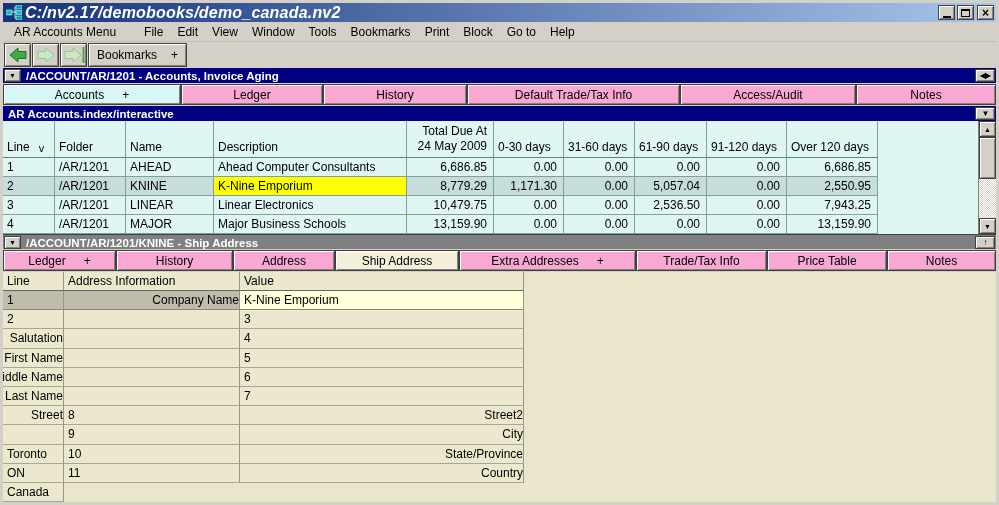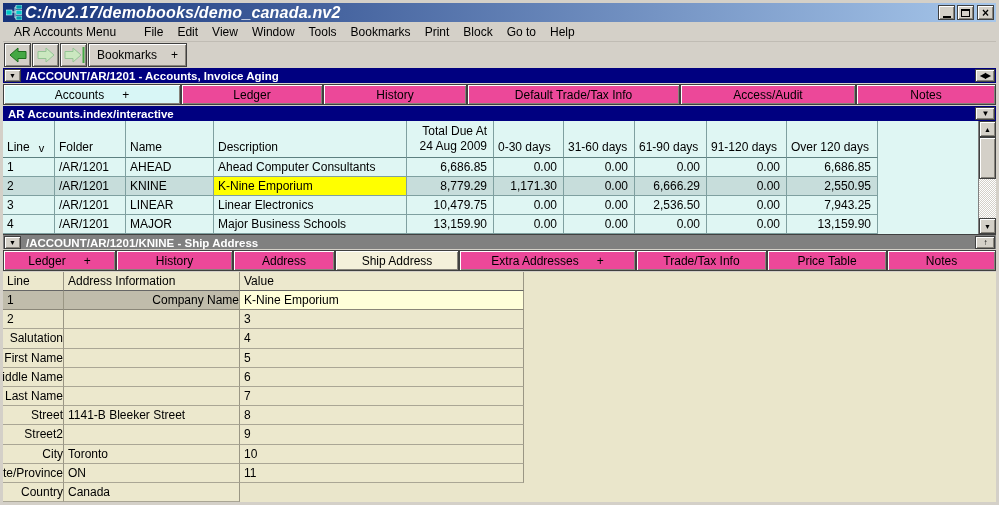--- a/index.html
+++ b/index.html
@@ -31,21 +31,21 @@
   .phdr { height: 15px; display:flex; align-items:center; color:#fff; font-weight:bold; font-size:11.5px; }
   .phdr.navy { background:#000080;justify-content:center; }
   .phdr.gray { background:#808080; border-top:1px solid #404040;align-items:flex-end; }
   .phdr-text { margin-left: 5px; white-space:nowrap; }
   .ddbtn { width:17px; height:13px; margin-left:1px; background:#d4d0c8; border:1px solid #404040; box-shadow: inset 1px 1px 0 #fff, inset -1px -1px 0 #87837b; color:#000; font-size:7px; display:flex; align-items:center; justify-content:center; flex:none; }
   .hsp { flex:1; }
   .hbtn { width:20px; height:13px; margin-right:1px; background:#d4d0c8; border:1px solid #404040; box-shadow: inset 1px 1px 0 #fff, inset -1px -1px 0 #87837b; color:#000; font-size:8px; font-weight:bold; display:flex; align-items:center; justify-content:center; flex:none; letter-spacing:-1px; }
 
   
   .tabs { display:flex; height: 23px; background:#d4d0c8; padding:1px 0; }
-  .tab { background:#ec4899; border:1px solid #404040; box-shadow: inset 1px 1px 0 #fff, inset -1px -1px 0 #87837b; display:flex; align-items:center; justify-content:center; font-size:12px; white-space:nowrap; cursor:default; }
+  .tab { background:#f9a8d4; border:1px solid #404040; box-shadow: inset 1px 1px 0 #fff, inset -1px -1px 0 #87837b; display:flex; align-items:center; justify-content:center; font-size:12px; white-space:nowrap; cursor:default; }
   .tab .plus { margin-left:18px; }
   .tab.sel-cyan { background:#d8f6f6; }
   .tab.sel-cream { background:#f4f0da; }
 
   
   .t1region { display:flex; height: 113px; background:#dff6f3; }
   .t1 { flex:1; display:grid; grid-template-columns: 52px 71px 88px 193px 87px 70px 71px 72px 80px 91px 1fr; grid-template-rows: 37px repeat(4, 19px); background:#dff6f3; border-bottom:1px solid #555; }
   .c { border-right:1px solid #7fa0a0; border-bottom:1px solid #7fa0a0; font-size:12px; display:flex; align-items:center; padding:0 4px; white-space:nowrap; overflow:hidden; background:#dff6f3; }
   .c.hc { align-items:flex-end; padding-bottom:3px; border-bottom:1px solid #5d8080; }
   .c.num { justify-content:flex-end; padding-right:6px; }
@@ -179,21 +179,21 @@
     <div class="t1">
 
       <div class="c hc">
           <span>Line</span>
           <span class="sortv">v</span>
         </div>
       <div class="c hc">Folder</div>
       <div class="c hc">Name</div>
       <div class="c hc">Description</div>
       <div class="c hc num pre">Total Due At
-24 Aug 2009</div>
+24 May 2009</div>
       <div class="c hc">0-30 days</div>
       <div class="c hc">31-60 days</div>
       <div class="c hc">61-90 days</div>
       <div class="c hc">91-120 days</div>
       <div class="c hc">Over 120 days</div>
 
       <div class="c">1</div>
       <div class="c">/AR/1201</div>
       <div class="c">AHEAD</div>
       <div class="c">Ahead Computer Consultants</div>
@@ -204,21 +204,21 @@
       <div class="c num">0.00</div>
       <div class="c num">6,686.85</div>
 
       <div class="c selrow">2</div>
       <div class="c selrow">/AR/1201</div>
       <div class="c selrow">KNINE</div>
       <div class="c active-cell">K-Nine Emporium</div>
       <div class="c num selrow">8,779.29</div>
       <div class="c num selrow">1,171.30</div>
       <div class="c num selrow">0.00</div>
-      <div class="c num selrow">6,666.29</div>
+      <div class="c num selrow">5,057.04</div>
       <div class="c num selrow">0.00</div>
       <div class="c num selrow">2,550.95</div>
 
       <div class="c">3</div>
       <div class="c">/AR/1201</div>
       <div class="c">LINEAR</div>
       <div class="c">Linear Electronics</div>
       <div class="c num">10,479.75</div>
       <div class="c num">0.00</div>
       <div class="c num">0.00</div>
@@ -316,21 +316,20 @@
     <div class="d">5</div>
     <div class="d lbl">Middle Name</div>
     <div class="d"></div>
 
     <div class="d">6</div>
     <div class="d lbl">Last Name</div>
     <div class="d"></div>
 
     <div class="d">7</div>
     <div class="d lbl">Street</div>
-    <div class="d">1141-B Bleeker Street</div>
 
     <div class="d">8</div>
     <div class="d lbl">Street2</div>
     <div class="d"></div>
 
     <div class="d">9</div>
     <div class="d lbl">City</div>
     <div class="d">Toronto</div>
 
     <div class="d">10</div>

